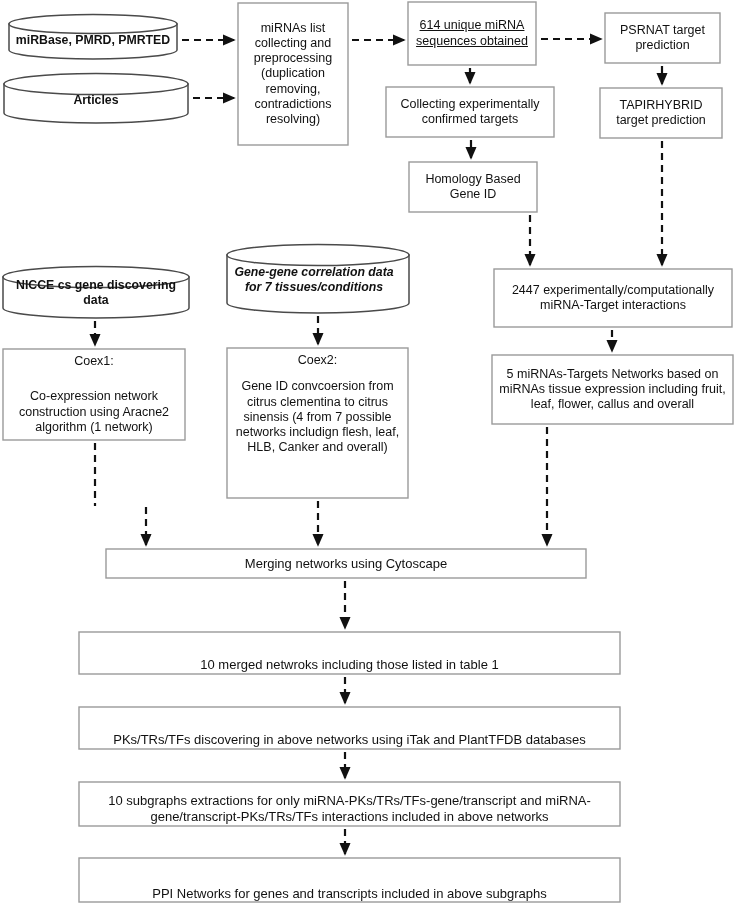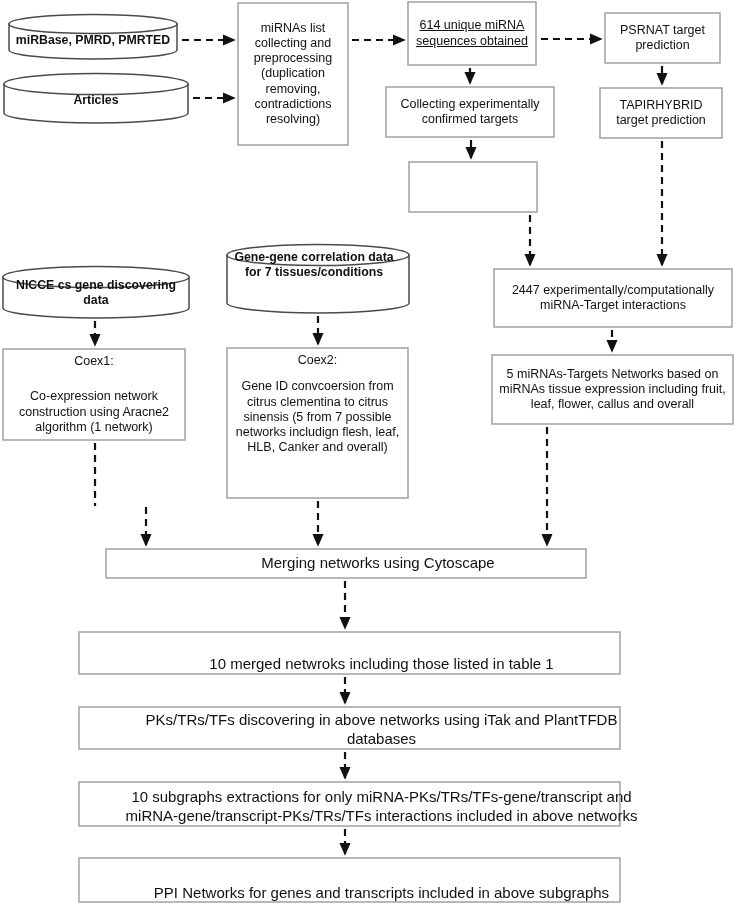--- a/index.html
+++ b/index.html
@@ -61,22 +61,21 @@
   }
   .lbl-proc {
     font-size: 12.5px;
     font-weight: 400;
   }
   .lbl-db {
     font-size: 12.3px;
     font-weight: bold;
   }
   .lbl-wide {
-    font-size: 15px;
-    margin-left: 32px;
+    font-size: 13px;
   }
   .lbl-top-align {
     align-items: flex-end;
     padding-top: 4px;
   }
 </style>
 </head>
 <body>
 
 <div id="flow-root">
@@ -186,35 +185,36 @@
   <div class="node-label lbl-proc" style="left:239px; top:4px; width:108px; height:140px;">miRNAs list collecting and preprocessing (duplication removing, contradictions resolving)</div>
 
   <div class="node-label lbl-proc" style="left:409px; top:3px; width:126px; height:61px;text-decoration:underline;">614 unique miRNA sequences obtained</div>
 
   <div class="node-label lbl-proc" style="left:606px; top:14px; width:113px; height:48px;">PSRNAT target prediction</div>
 
   <div class="node-label lbl-proc" style="left:387px; top:88px; width:166px; height:48px;">Collecting experimentally confirmed targets</div>
 
   <div class="node-label lbl-proc" style="left:601px; top:89px; width:120px; height:48px;">TAPIRHYBRID target prediction</div>
 
+  <div class="node-label lbl-proc" style="left:410px; top:163px; width:126px; height:48px;">Homology Based Gene ID</div>
 
   <div class="node-label lbl-db" style="left:3px; top:280px; width:186px; height:26px;">NICCE cs gene discovering data</div>
 
-  <div class="node-label lbl-db" style="left:229px; top:243px; width:170px; height:44px;">Gene-gene correlation data for 7 tissues/conditions</div>
+  <div class="node-label lbl-db" style="left:229px; top:258px; width:170px; height:44px;font-style:italic;">Gene-gene correlation data for 7 tissues/conditions</div>
 
   <div class="node-label lbl-proc" style="left:495px; top:270px; width:236px; height:56px;">2447 experimentally/computationally miRNA-Target interactions</div>
 
   <div class="node-label lbl-proc lbl-top-align" style="left:4px; top:350px; width:180px; height:89px; flex-direction:column; justify-content:flex-start;">
     <span style="display:block; width:100%;">Coex1:</span>
     <span style="display:block; width:100%; margin-top:20px;">Co-expression network construction using Aracne2 algorithm (1 network)</span>
   </div>
 
   <div class="node-label lbl-proc lbl-top-align" style="left:228px; top:349px; width:179px; height:148px; flex-direction:column; justify-content:flex-start;">
     <span style="display:block; width:100%;">Coex2:</span>
-    <span style="display:block; width:100%; margin-top:11px;">Gene ID convcoersion from citrus clementina to citrus sinensis (5 from 7 possible networks includign flesh, leaf, HLB, Canker and overall)</span>
+    <span style="display:block; width:100%; margin-top:11px;">Gene ID convcoersion from citrus clementina to citrus sinensis (4 from 7 possible networks includign flesh, leaf, HLB, Canker and overall)</span>
   </div>
 
   <div class="node-label lbl-proc" style="left:493px; top:356px; width:239px; height:67px;">5 miRNAs-Targets Networks based on miRNAs tissue expression including fruit, leaf, flower, callus and overall</div>
 
   <div class="node-label lbl-wide" style="left:107px; top:550px; width:478px; height:27px;">Merging networks using Cytoscape</div>
 
   <div class="node-label lbl-wide lbl-top-align" style="left:80px; top:634px; width:539px; height:40px;">10 merged netwroks including those listed in table 1</div>
 
   <div class="node-label lbl-wide lbl-top-align" style="left:80px; top:709px; width:539px; height:40px;">PKs/TRs/TFs discovering in above networks using iTak and PlantTFDB databases</div>
 

